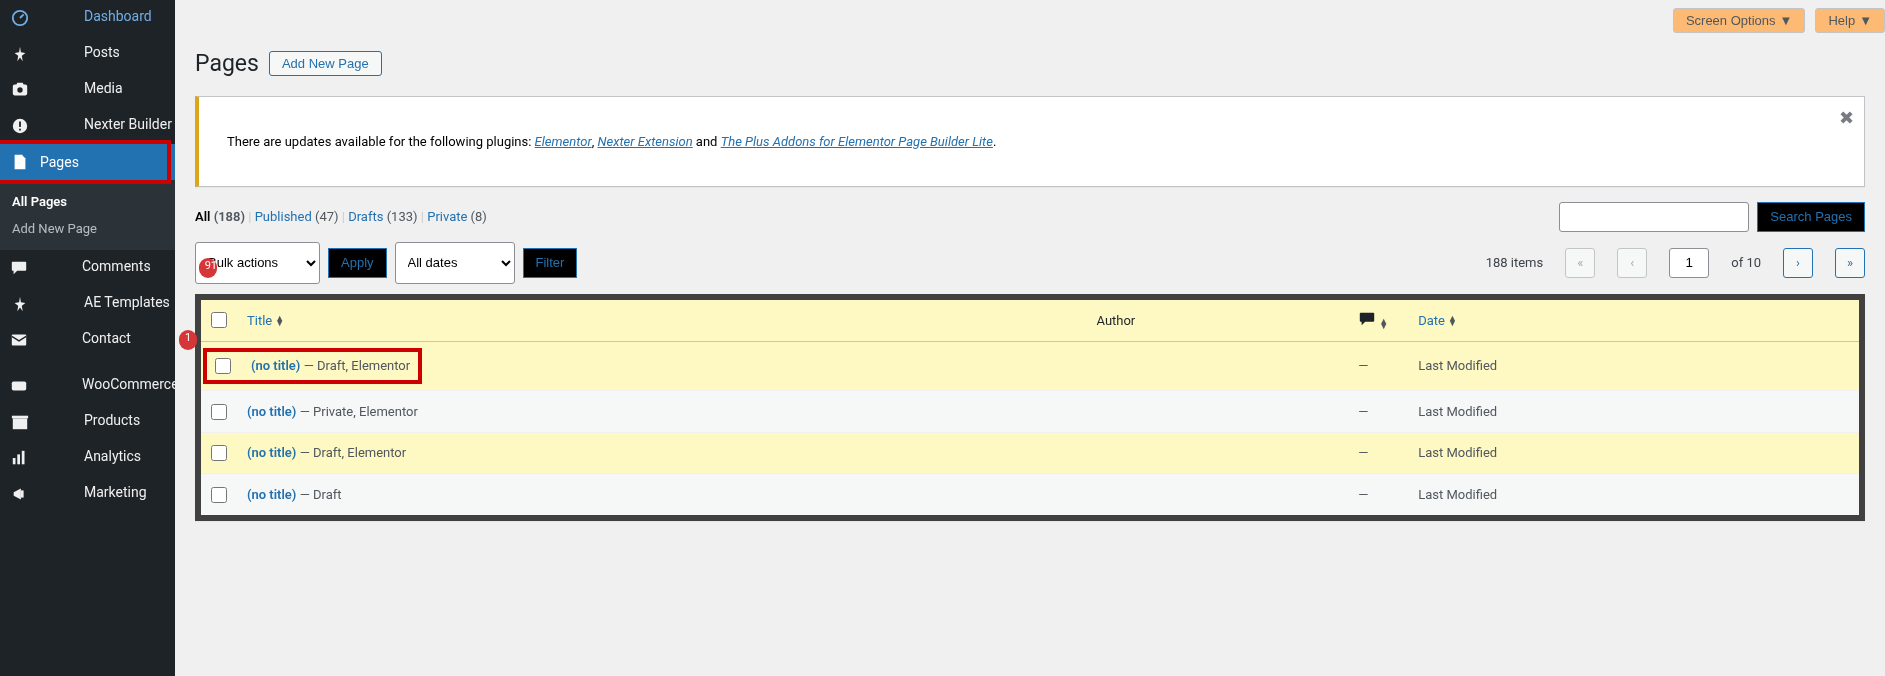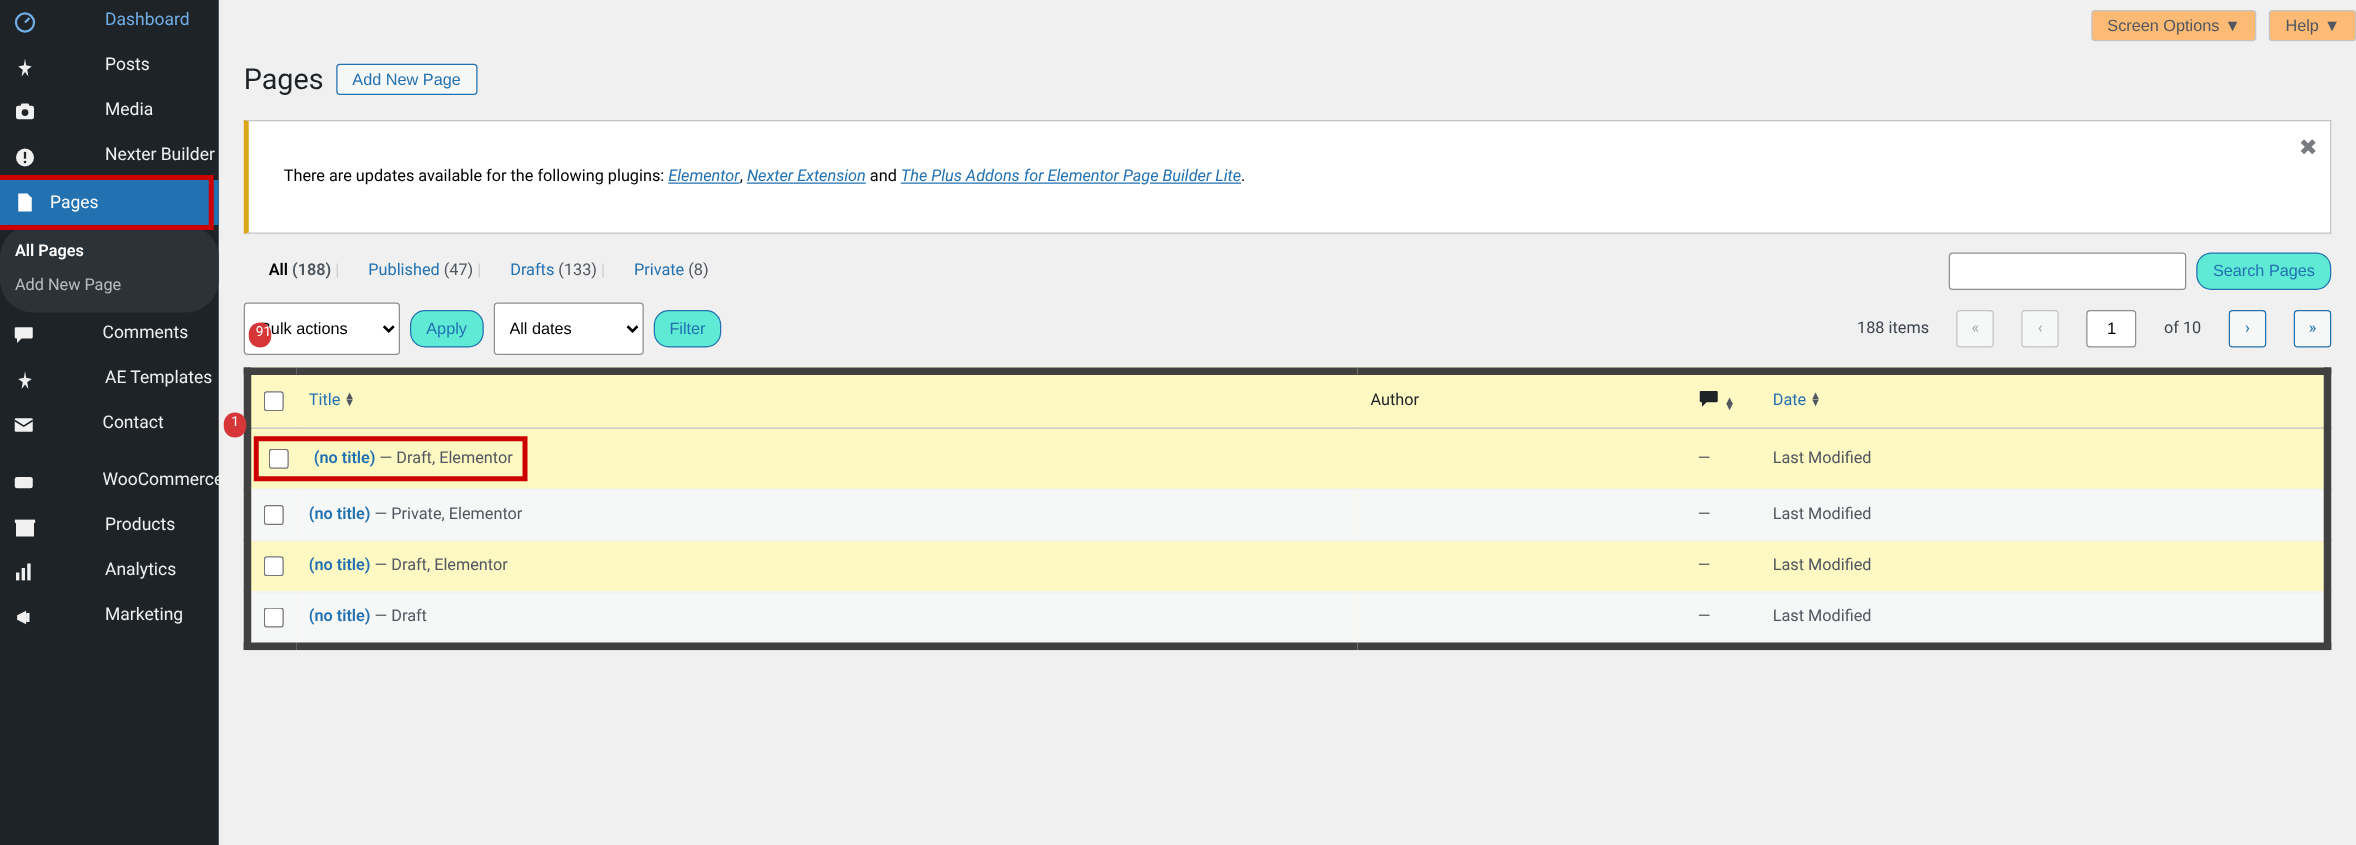--- a/index.html
+++ b/index.html
@@ -6,21 +6,21 @@
     body { font-family: -apple-system, BlinkMacSystemFont, "Segoe UI", Roboto, sans-serif; font-size: 13px; background: #f0f0f1; display: flex; min-height: 676px; }
     
     
     .sidebar { width: 175px; background: #1d2327; color: #f0f0f1; flex-shrink: 0; }
     .menu-item { display: flex; padding: 8px 0 8px 10px; color: #f0f0f1; cursor: pointer; position: relative; gap: 44px; }
     .menu-item.current { background: #2271b1; color: #fff; }
     .menu-item.current::after { content: ''; position: absolute; right: -8px; top: 50%; transform: translateY(-50%); border: 8px solid transparent; border-right-color: #f0f0f1; }
     .menu-item.dashboard { color: #72aee6; }
     .menu-item .icon { width: 20px; height: 20px; margin-right: 10px; display: inline-flex; align-items: center; justify-content: center; }
     .menu-item .label { font-size: 14px; }
-    .submenu { background: #2c3338; padding: 8px 0; border-radius: 26px; }
+    .submenu { background: #2c3338; padding: 8px 0; }
     .submenu-item { padding: 6px 12px; color: #f0f0f1; cursor: pointer; font-size: 13px; }
     .submenu-item.current { color: #fff; font-weight: 600; }
     .submenu-item:not(.current) { color: rgba(240,246,252,.7); }
     .badge { background: #d63638; color: #fff; border-radius: 9px; padding: 1px 6px; font-size: 11px; margin-left: 4px; display: inline-block; min-width: 18px; text-align: center; }
     .highlight-sidebar { border: 4px solid #c00; margin: -4px; padding: 0; }
     
     
     .main { flex: 1; padding: 0 20px 20px; overflow: auto; }
     .top-buttons { display: flex; justify-content: flex-end; gap: 10px; padding: 8px 0; margin: 0 -20px 0 0; }
     .top-btn { background: #fdba74; border: 1px solid #c3c4c7; border-radius: 3px; padding: 4px 12px; font-size: 13px; cursor: pointer; color: #50575e; display: flex; align-items: center; gap: 4px; }
@@ -29,30 +29,30 @@
     .page-title { font-size: 23px; font-weight: 400; color: #1d2327; }
     .add-new { border: 1px solid #2271b1; color: #2271b1; background: #f6f7f7; padding: 4px 12px; border-radius: 3px; font-size: 13px; cursor: pointer; }
     
     .notice { border: 1px solid #c3c4c7; border-left: 4px solid #dba617; background: #fff; padding: 28px; margin: 15px 0; position: relative; box-shadow: 0 1px 1px rgba(0,0,0,.04); }
     .notice p { margin: 0.5em 0; line-height: 1.5; }
     .notice a { color: #2271b1; text-decoration: underline; font-style: italic; }
     .notice .plain-link { font-style: normal; font-weight: 600; }
     .notice-dismiss { position: absolute; top: 10px; right: 10px; cursor: pointer; font-size: 18px; color: #787c82; }
     
     .subsubsub { display: flex; gap: 6px; align-items: center; font-size: 13px; color: #646970; margin: 8px 0; flex-wrap: wrap; }
-    .subsubsub a { color: #2271b1; text-decoration: none; margin-left: 20px; }
+    .subsubsub a { color: #2271b1; text-decoration: none; }
     .subsubsub .current { color: #000; font-weight: 600; }
     .subsubsub .count { color: #50575e; }
     .subsubsub .sep { color: #ccc; }
     
     .tablenav { display: flex; justify-content: space-between; align-items: center; margin: 10px 0; gap: 10px; flex-wrap: wrap; }
     .controls-left { display: flex; gap: 8px; align-items: center; }
     .controls-right { display: flex; gap: 8px; align-items: center; }
     select { padding: 4px 24px 4px 8px; border: 1px solid #8c8f94; border-radius: 3px; background: #fff; font-size: 13px; height: 42px; min-width: 120px; }
-    .btn-secondary { border: 1px solid #2271b1; color: #2271b1; background: #5eead4; padding: 4px 12px; border-radius: 12px; font-size: 13px; cursor: pointer; height: 30px; }
+    .btn-secondary { border: 1px solid #2271b1; color: #2271b1; background: #000000; padding: 4px 12px; border-radius: 0; font-size: 13px; cursor: pointer; height: 30px; }
     .search-box { display: flex; gap: 8px; align-items: center; margin-left: auto; }
     .search-input { border: 1px solid #8c8f94; border-radius: 3px; padding: 4px 8px; height: 30px; width: 190px; }
     
     .pagination { display: flex; align-items: center; gap: 22px; font-size: 13px; color: #3c434a; }
     .pag-btn { border: 1px solid #c3c4c7; background: #f6f7f7; padding: 2px 10px; border-radius: 3px; cursor: pointer; color: #a7aaad; min-width: 30px; height: 30px; display: flex; align-items: center; justify-content: center; }
     .pag-btn.active { color: #2271b1; border-color: #2271b1; }
     .pag-input { width: 40px; text-align: center; border: 1px solid #8c8f94; border-radius: 3px; height: 30px; }
     
     table { width: 100%; border-collapse: collapse; background: #fef9c3; border: 6px solid #404040; box-shadow: 0 1px 1px rgba(0,0,0,.04); }
     thead th { text-align: left; padding: 10px; border-bottom: 1px solid #c3c4c7; font-weight: 400; color: #2271b1; font-size: 13px; }

